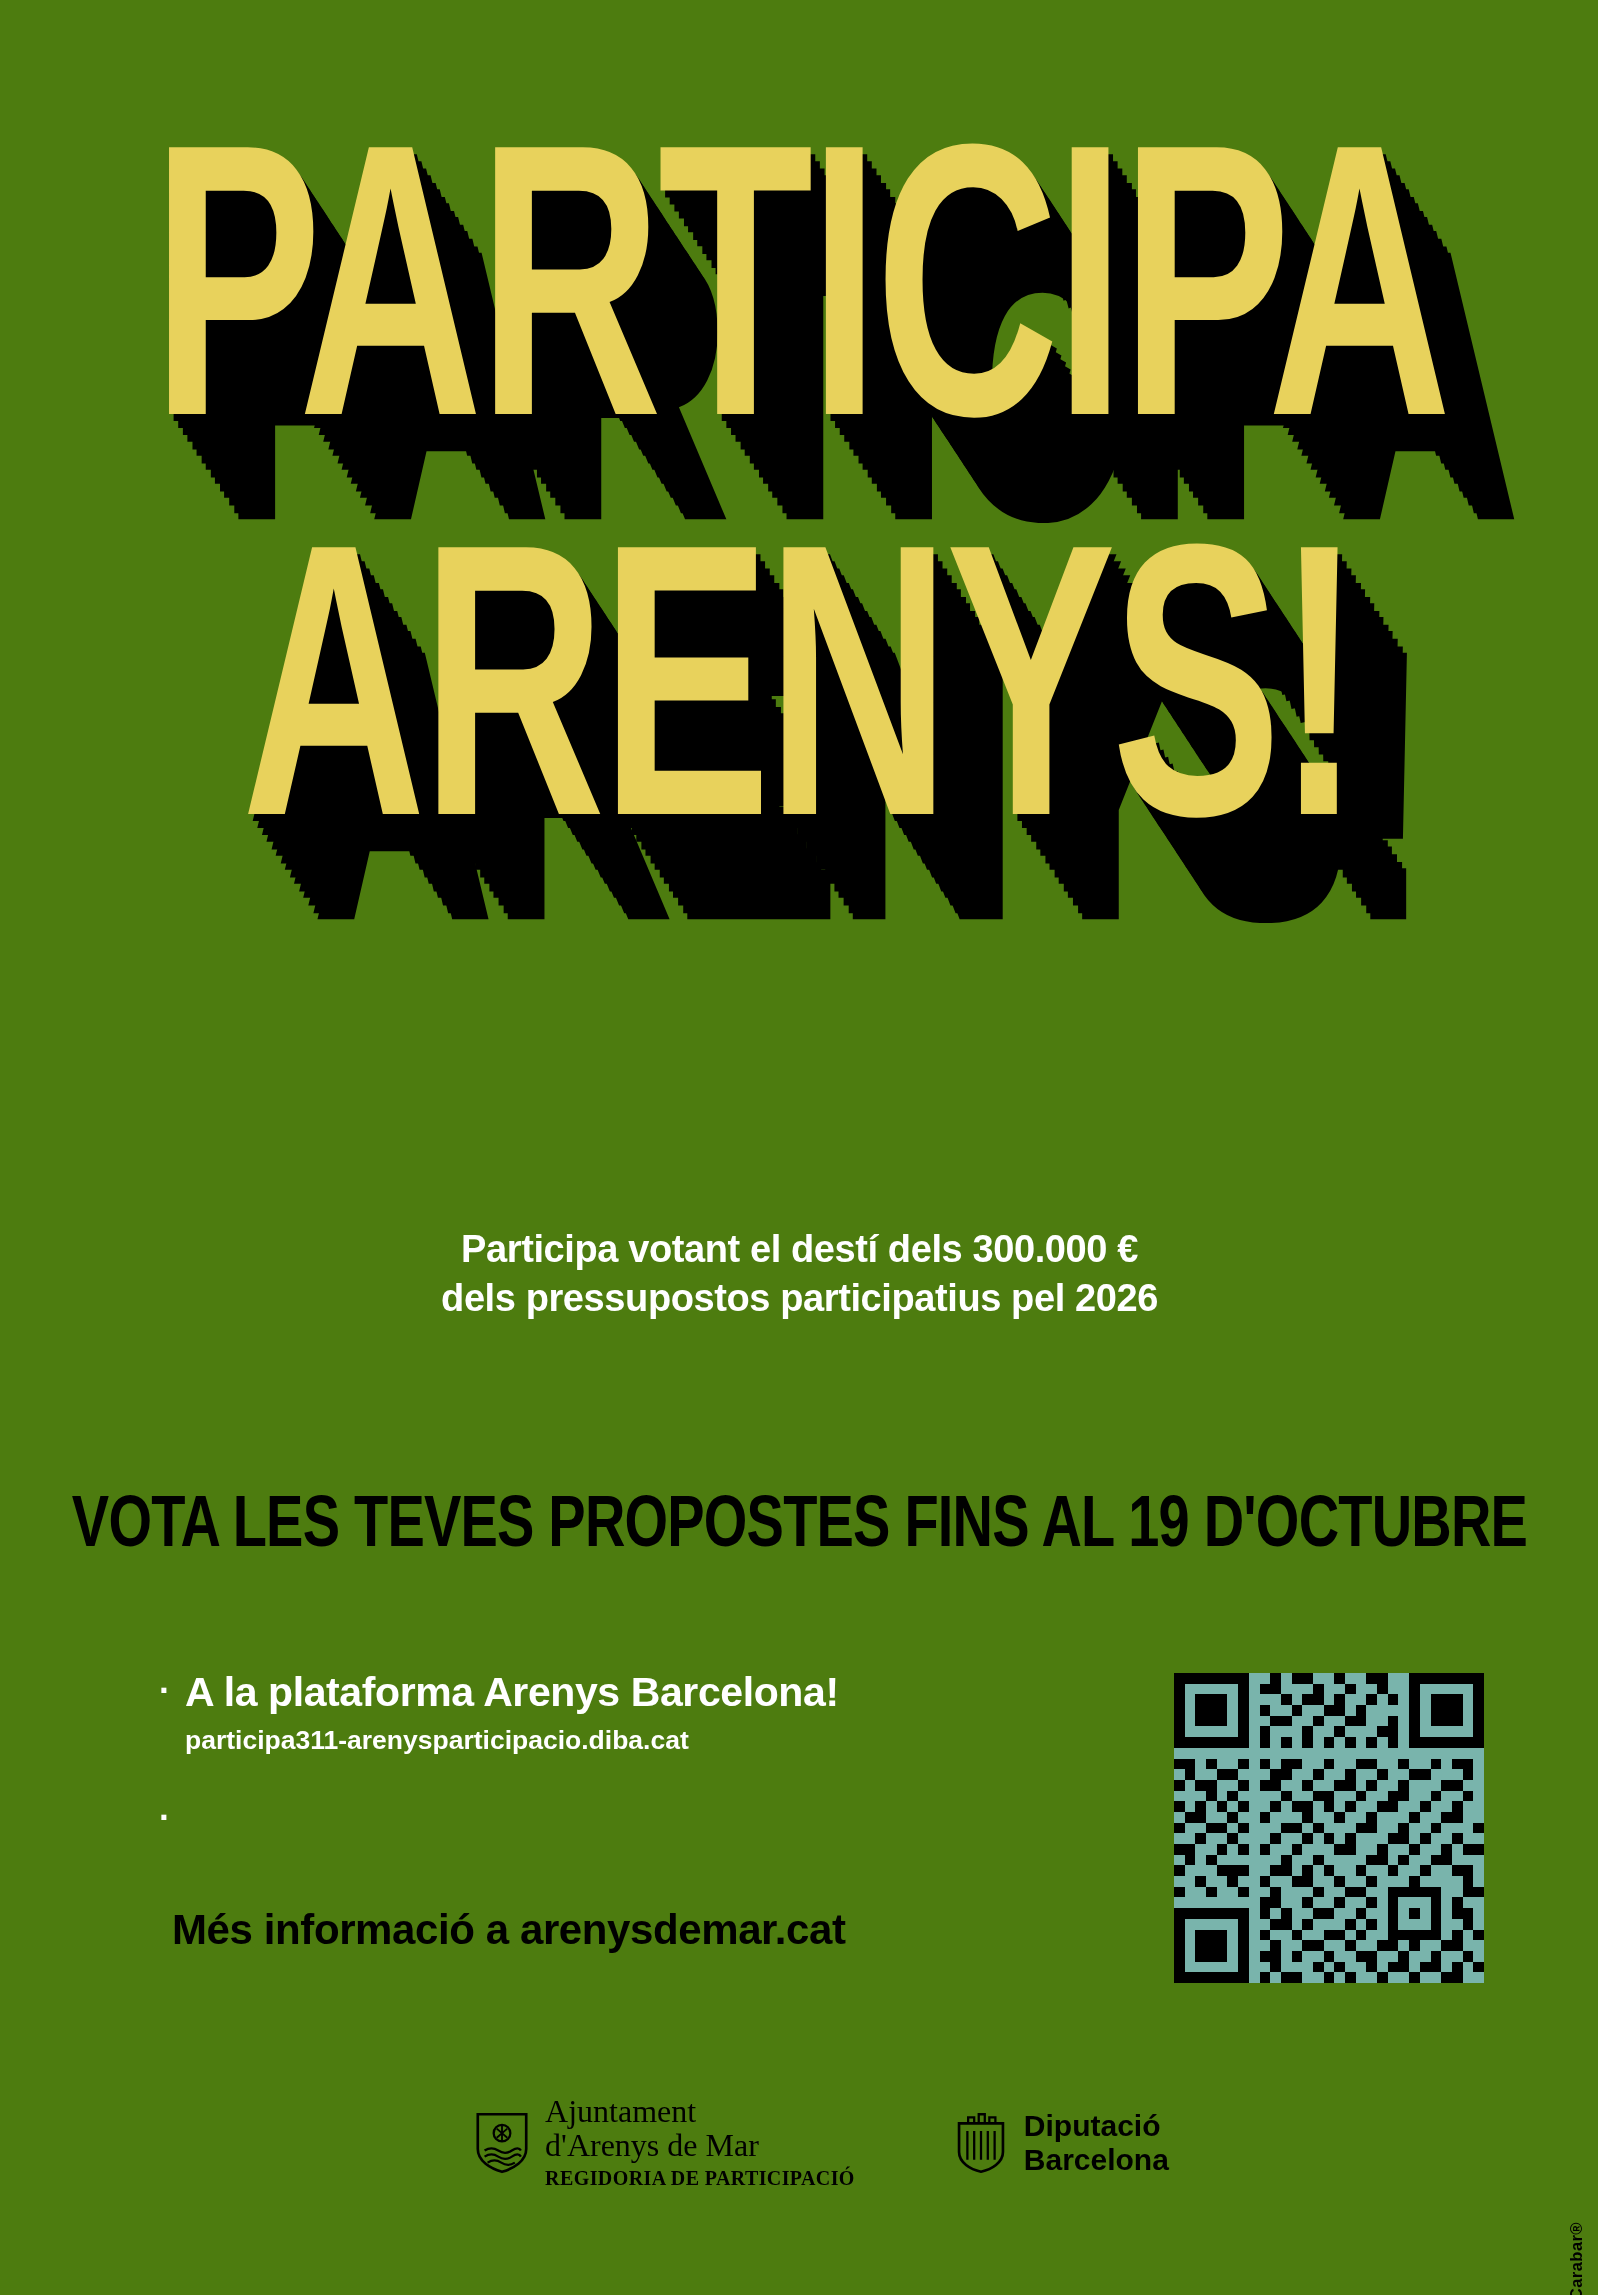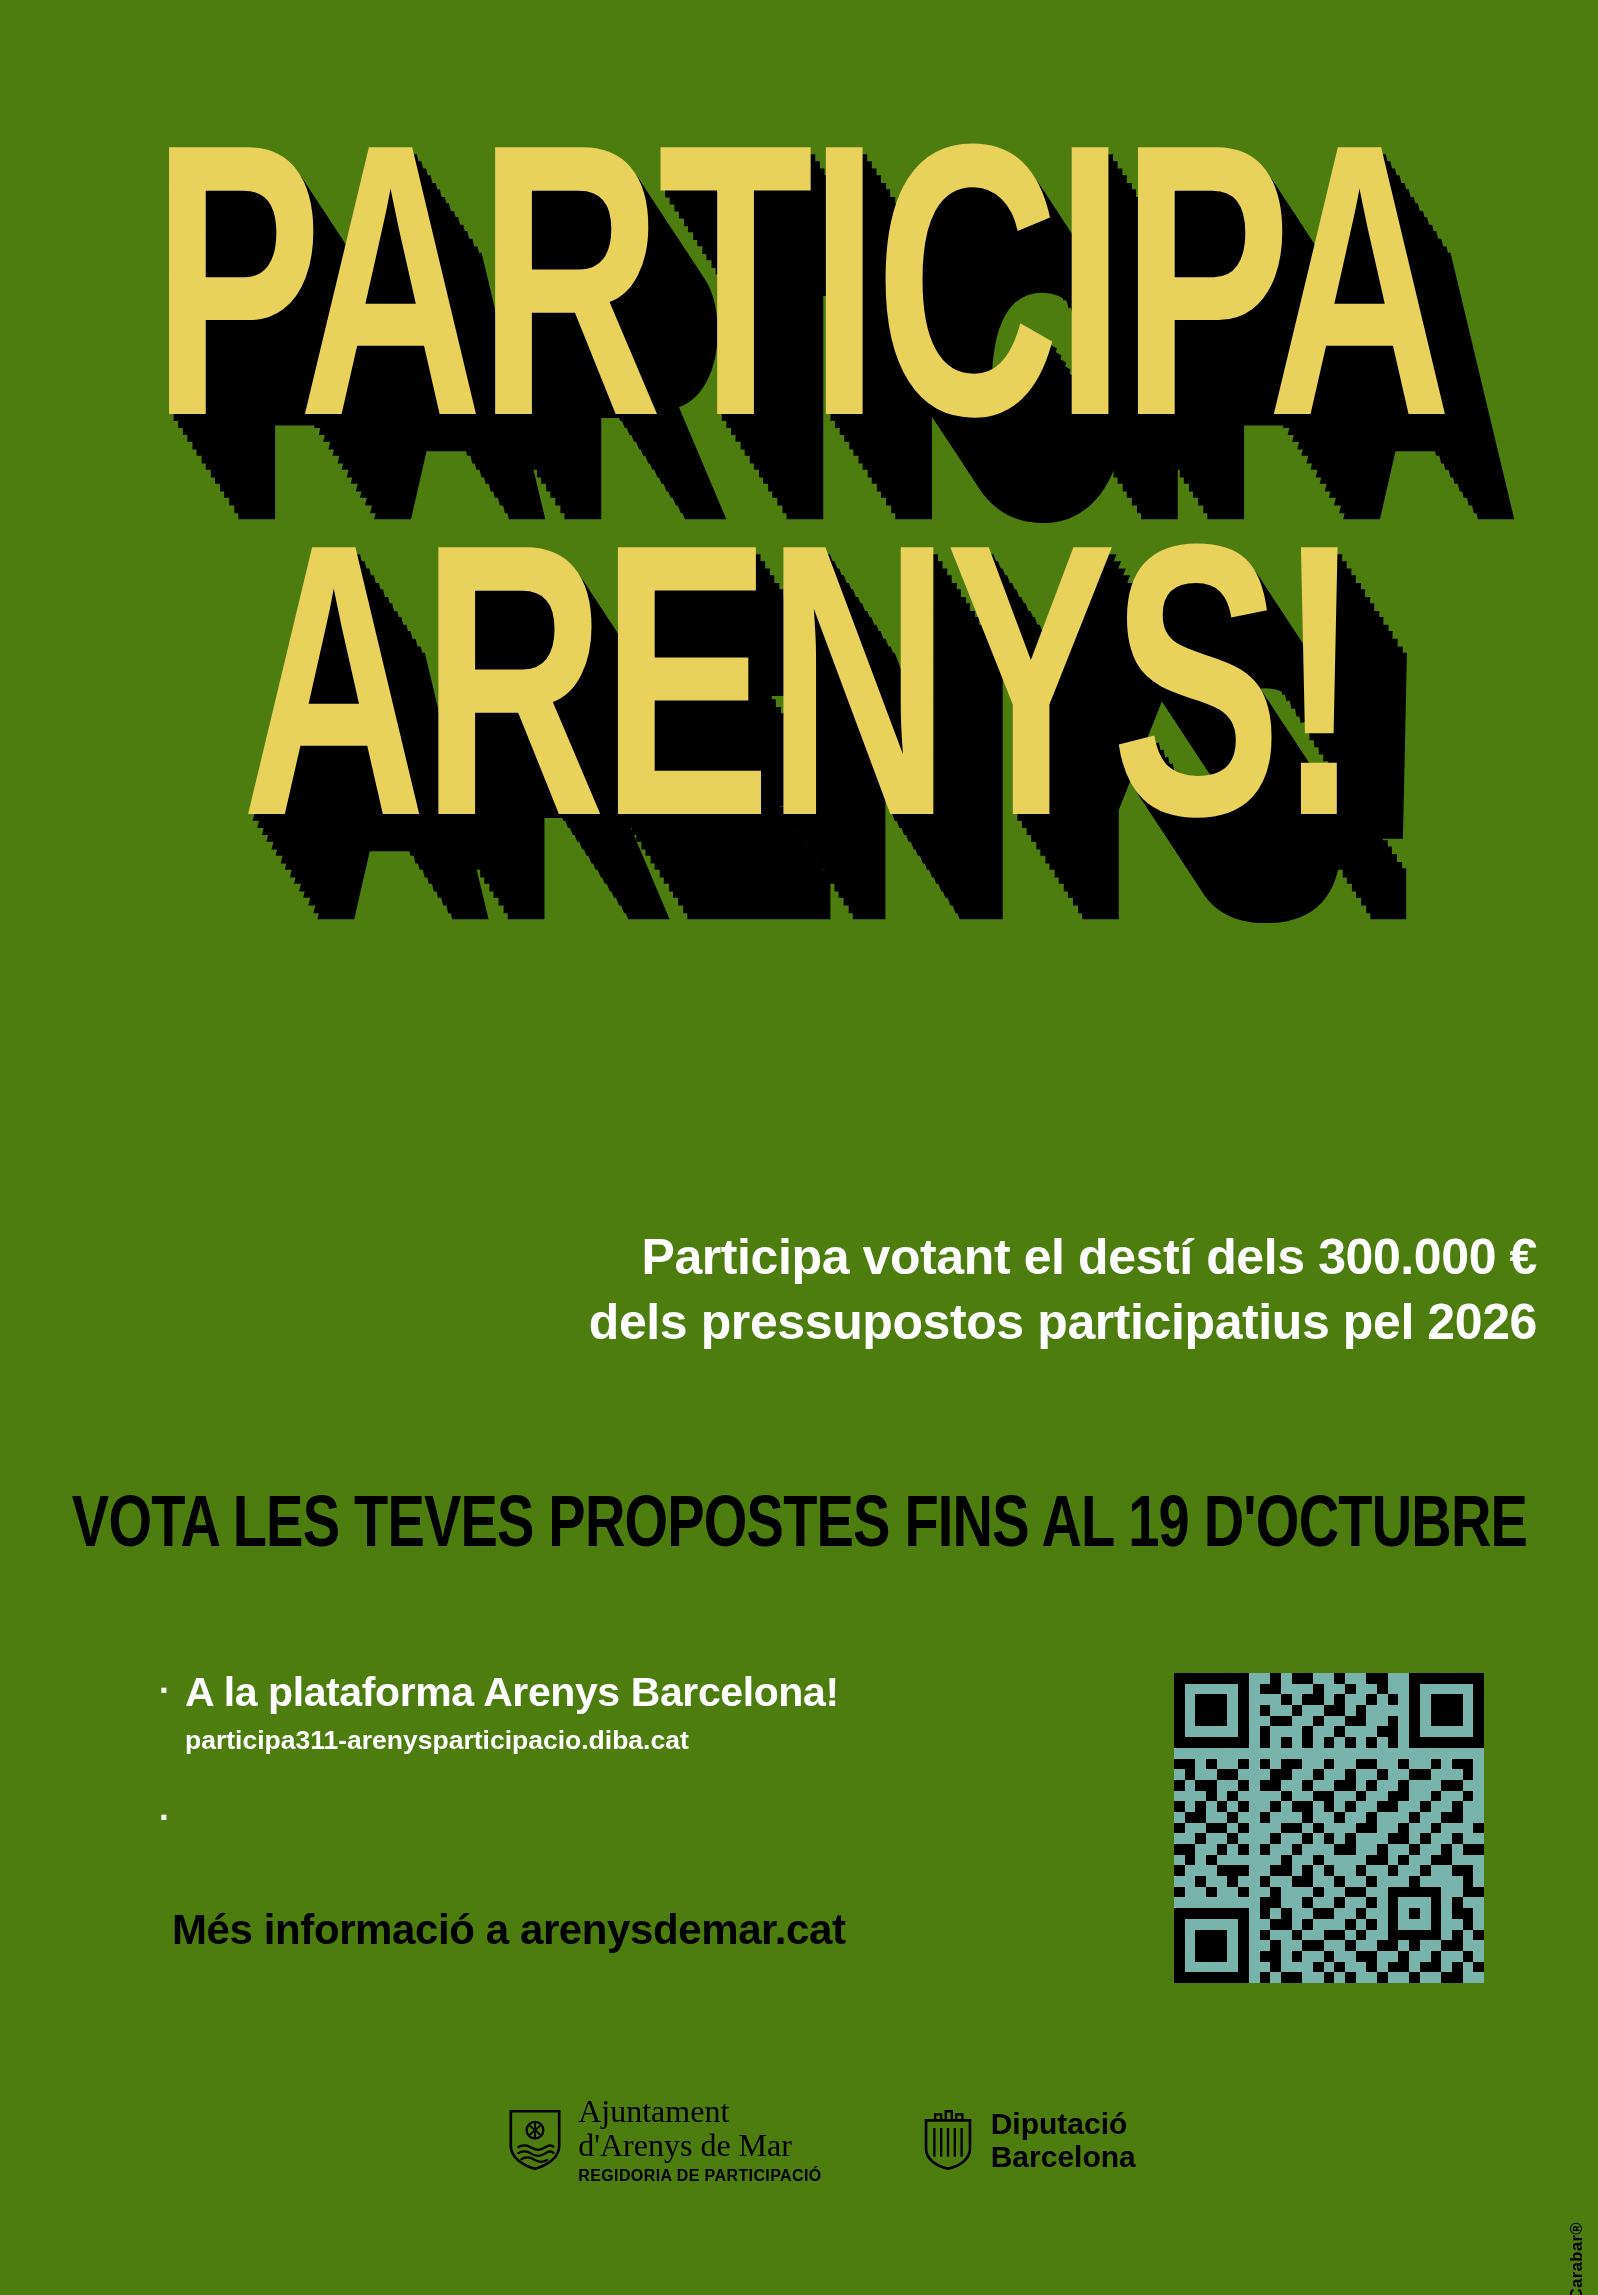--- a/index.html
+++ b/index.html
@@ -61,27 +61,27 @@
       41px 41px 0 #000, 45px 45px 0 #000, 50px 50px 0 #000, 54px 54px 0 #000,
       59px 59px 0 #000, 64px 64px 0 #000, 68px 68px 0 #000;
   }
 
   
   .subtitle {
     position: absolute;
     left: 0;
     right: 0;
     top: 1225px;
-    text-align: right;
+    text-align: center;
     color: #ffffff;
     font-weight: 700;
-    font-size: 50px;
+    font-size: 38px;
     line-height: 1.3;
     letter-spacing: -0.4px;
-    padding: 0 62px;
+    padding: 0 106px;
     box-sizing: border-box;
   }
   .subtitle span { display: block; }
 
   
   .deadline {
     position: absolute;
     left: 0;
     right: 0;
     top: 1479px;
@@ -177,23 +177,23 @@
     font-size: 32px;
     line-height: 1.05;
     letter-spacing: 0px;
   }
   .logo-text-aj .l2 {
     font-family: "Liberation Serif", serif;
     font-size: 32px;
     line-height: 1.05;
   }
   .logo-text-aj .l3 {
-    font-family: Liberation Sans, sans-serif;
-    font-weight: 700;
-    font-size: 16px;
+    font-family: Liberation Serif, serif;
+    font-weight: 700;
+    font-size: 20px;
     letter-spacing: 0.4px;
     margin-top: 5.3px;
   }
   .logo-text-dib .d1,
   .logo-text-dib .d2 {
     font-family: "Liberation Sans", sans-serif;
     font-weight: 700;
     font-size: 30px;
     line-height: 1.12;
   }

